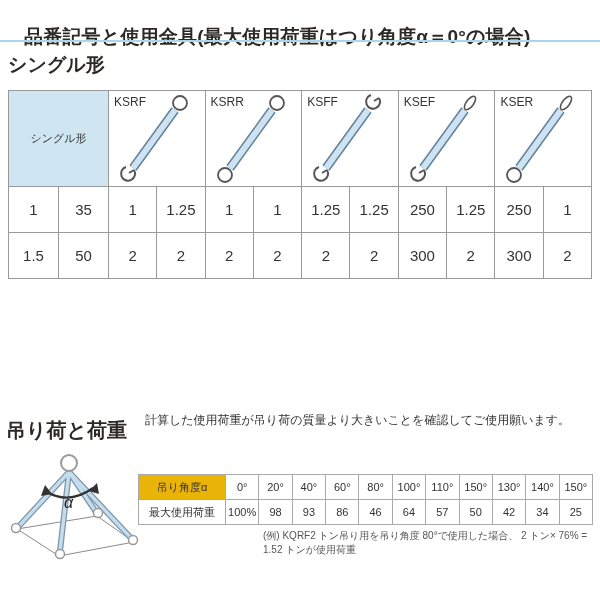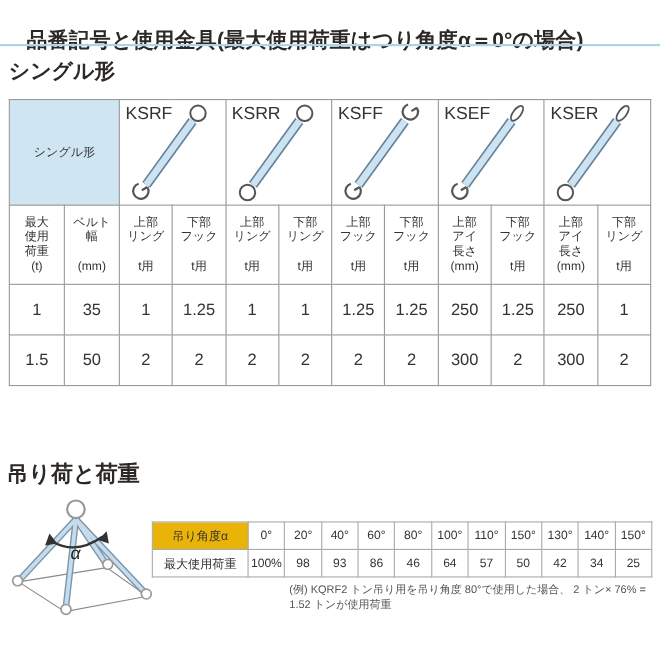--- a/index.html
+++ b/index.html
@@ -22,21 +22,21 @@
   table.spec{
     position:absolute;left:8px;top:90px;width:584px;
     border-collapse:collapse;table-layout:fixed;
   }
   table.spec td{border:1px solid #999;padding:0;text-align:center;vertical-align:middle;color:#333;}
   col.cw{width:50px;}
   .img-row td{height:95px;}
   td.corner{background:#cfe6f2;font-size:11px;}
   td.prod{position:relative;text-align:left;vertical-align:top;}
   td.prod svg{position:absolute;left:0;top:1px;}
-  .pcode{position:absolute;left:5px;top:4px;font-size:16px;color:#333;}
+  .pcode{position:absolute;left:5px;top:4px;font-size:12px;color:#333;}
   .head-row td{height:71px;font-size:11px;line-height:1.22;white-space:pre-line;}
   .data-row td{height:45px;font-size:15px;}
   .load-heading{
     position:absolute;left:2px;top:413px;margin:4px;
     font-size:20px;font-weight:bold;color:#2c2825;
   }
   .load-desc{
     position:absolute;left:145px;top:409px;font-size:12px;color:#333;line-height:1.85;
   }
   svg.pyramid{position:absolute;left:2px;top:450px;}
@@ -127,70 +127,20 @@
         <td colspan="2" class="prod">
           <svg width="94" height="93" viewBox="0 0 94 93">
             <line x1="24" y1="76" x2="66" y2="18" stroke="#64819b" stroke-width="9"></line>
             <line x1="24" y1="76" x2="66" y2="18" stroke="#cde3f2" stroke-width="6"></line>
             <ellipse cx="71" cy="11" rx="8" ry="3.6" fill="#fff" stroke="#555" stroke-width="1.6" transform="rotate(-53 71 11)"></ellipse>
             <circle cx="19" cy="83" r="7" fill="#fff" stroke="#555" stroke-width="1.8"></circle>
           </svg>
           <span class="pcode">KSER</span>
         </td>
       </tr>
-    <tr class="head-row" id="spec-head-row">
-        <td>最大
-使用
-荷重
-(t)</td>
-        <td>ベルト
-幅
-
-(mm)</td>
-        <td>上部
-リング
-
-t用</td>
-        <td>下部
-フック
-
-t用</td>
-        <td>上部
-リング
-
-t用</td>
-        <td>下部
-リング
-
-t用</td>
-        <td>上部
-フック
-
-t用</td>
-        <td>下部
-フック
-
-t用</td>
-        <td>上部
-アイ
-長さ
-(mm)</td>
-        <td>下部
-フック
-
-t用</td>
-        <td>上部
-アイ
-長さ
-(mm)</td>
-        <td>下部
-リング
-
-t用</td>
-      </tr>
       <tr class="data-row">
         <td>1</td>
         <td>35</td>
         <td>1</td>
         <td>1.25</td>
         <td>1</td>
         <td>1</td>
         <td>1.25</td>
         <td>1.25</td>
         <td>250</td>
@@ -210,20 +160,21 @@
         <td>300</td>
         <td>2</td>
         <td>300</td>
         <td>2</td>
       </tr>
     </tbody>
 </table>
 
 <h3 class="load-heading">吊り荷と荷重</h3>
 <div class="load-desc">
+  <div>計算した使用荷重が吊り荷の質量より大きいことを確認してご使用願います。</div>
 </div>
 
 <svg class="pyramid" width="140" height="148" viewBox="0 0 140 148">
   <path d="M15 79 L95 66 L132 92 L57 106 Z" fill="none" stroke="#8a8a8a" stroke-width="1"></path>
   <g stroke="#7d93a6" stroke-width="6" stroke-linecap="round">
     <line x1="67" y1="22" x2="17" y2="76"></line>
     <line x1="67" y1="22" x2="58" y2="101"></line>
     <line x1="67" y1="22" x2="94" y2="62"></line>
     <line x1="67" y1="22" x2="129" y2="88"></line>
   </g>

